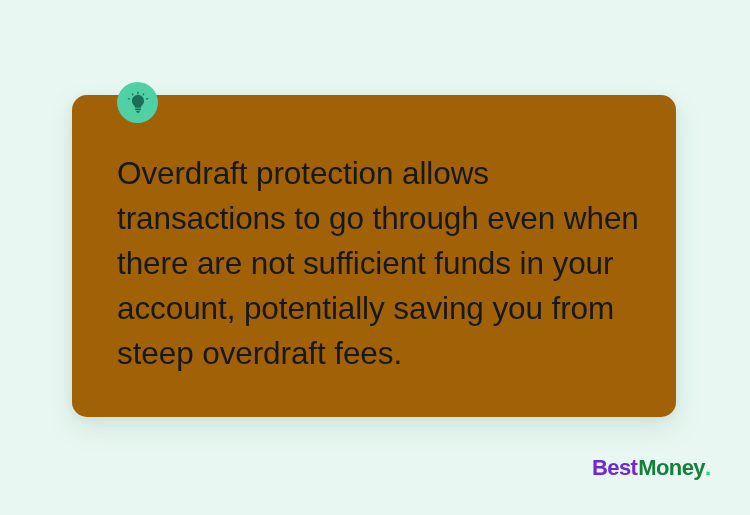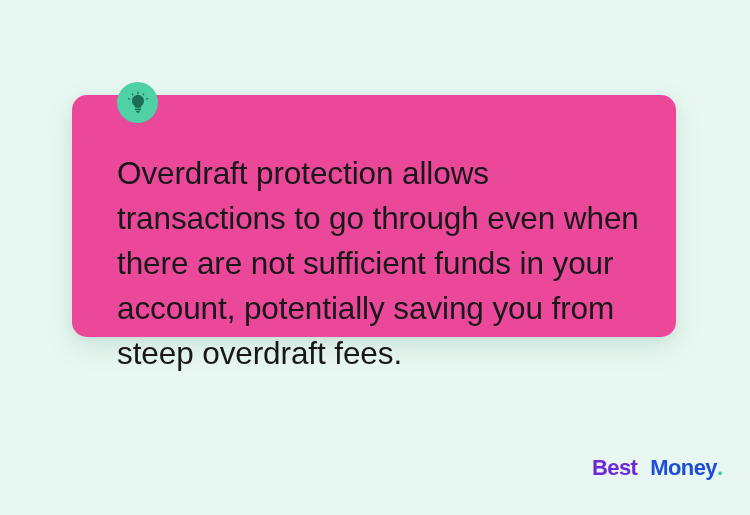--- a/index.html
+++ b/index.html
@@ -22,22 +22,22 @@
     height: 515px;
     background: #e8f7f1;
   }
 
   
   #tip-card {
     position: absolute;
     left: 72px;
     top: 95px;
     width: 604px;
-    height: 242px;
-    background: #ec4899;
+    height: 322px;
+    background: #a16207;
     border-radius: 15px;
     box-shadow: 0 10px 26px rgba(90, 150, 130, 0.17),
                 0 2px 8px rgba(90, 150, 130, 0.10);
     text-decoration: underline;
   }
 
   
   #icon-badge {
     position: absolute;
     left: 117px;
@@ -79,21 +79,21 @@
     display: flex;
     align-items: baseline;
     font-family: "Liberation Sans", sans-serif;
     font-weight: 700;
     font-size: 22px;
     letter-spacing: -0.6px;
     line-height: 24px;
     white-space: nowrap;
   }
   #brand-best  { color: #6d28d9; }
-  #brand-money { color: #1d4ed8; margin-left: 13px; }
+  #brand-money { color: #15803d; margin-left: 1px; }
   #brand-dot   { color: #2ecc91; }
 </style>
 </head>
 <body>
 
 <div id="stage">
 
   <div id="tip-card">
     <div id="tip-text">Overdraft protection allows
 transactions to go through even when

